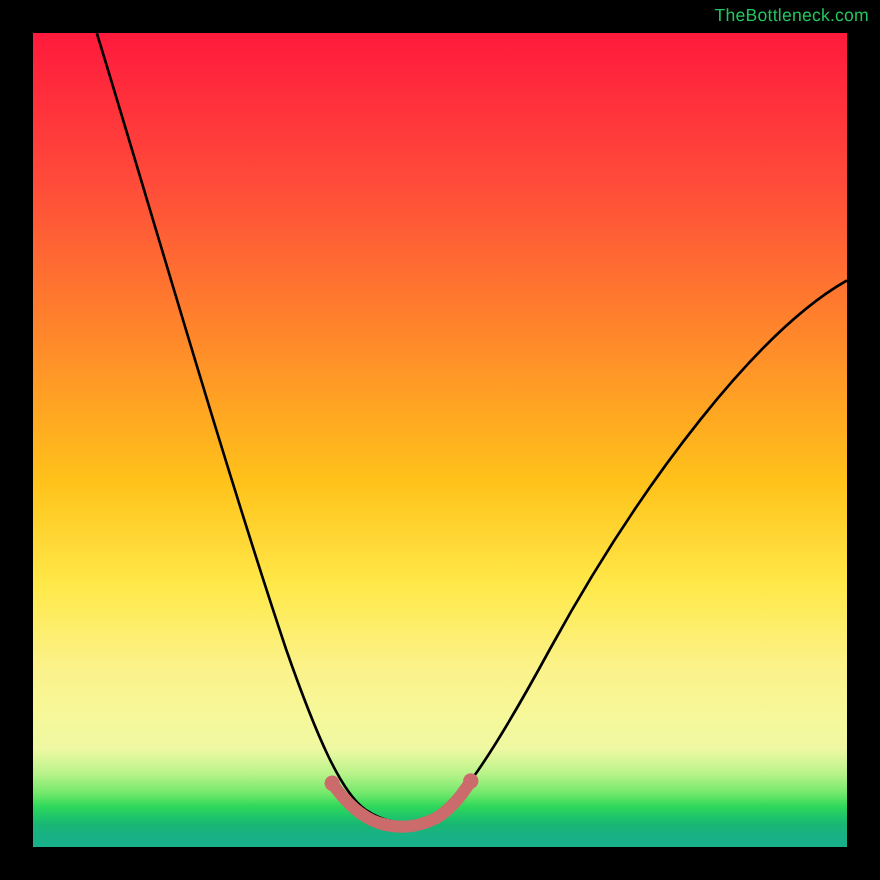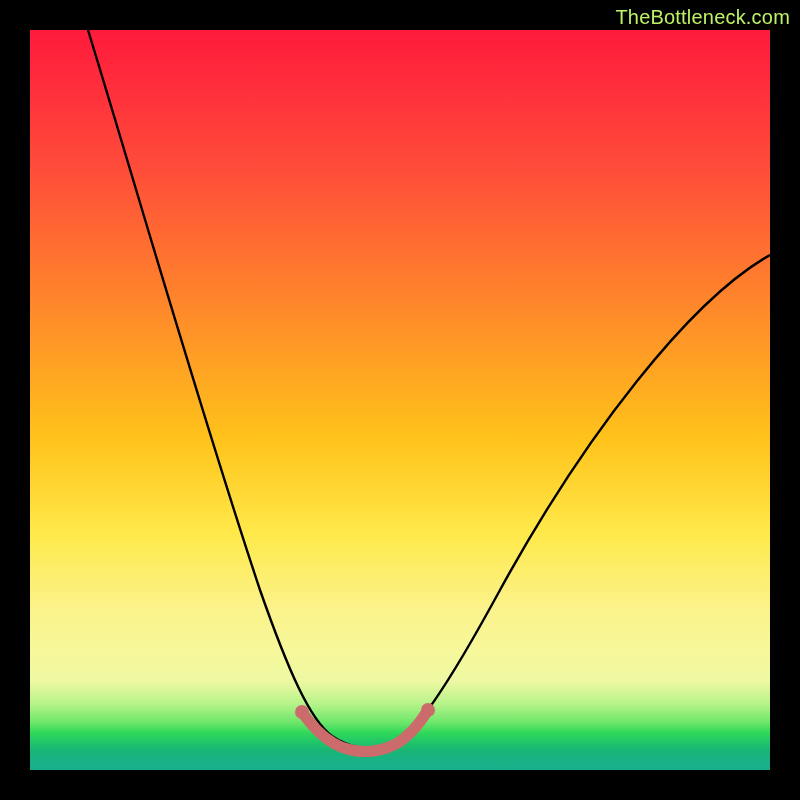--- a/index.html
+++ b/index.html
@@ -41,22 +41,22 @@
         #1fc56a 96.3%,
         #18b675 97.3%,
         #18b284 98.5%,
         #18b08c 100%
       );
   }
   .watermark {
     position: absolute;
     top: 6px;
     right: 10px;
-    color: #bef264;
-    font-size: 20px;
+    color: #22c55e;
+    font-size: 16px;
     letter-spacing: 0.2px;
     user-select: none;
   }
   svg.curve {
     position: absolute;
     left: 0;
     top: 0;
     width: 740px;
     height: 740px;
   }

